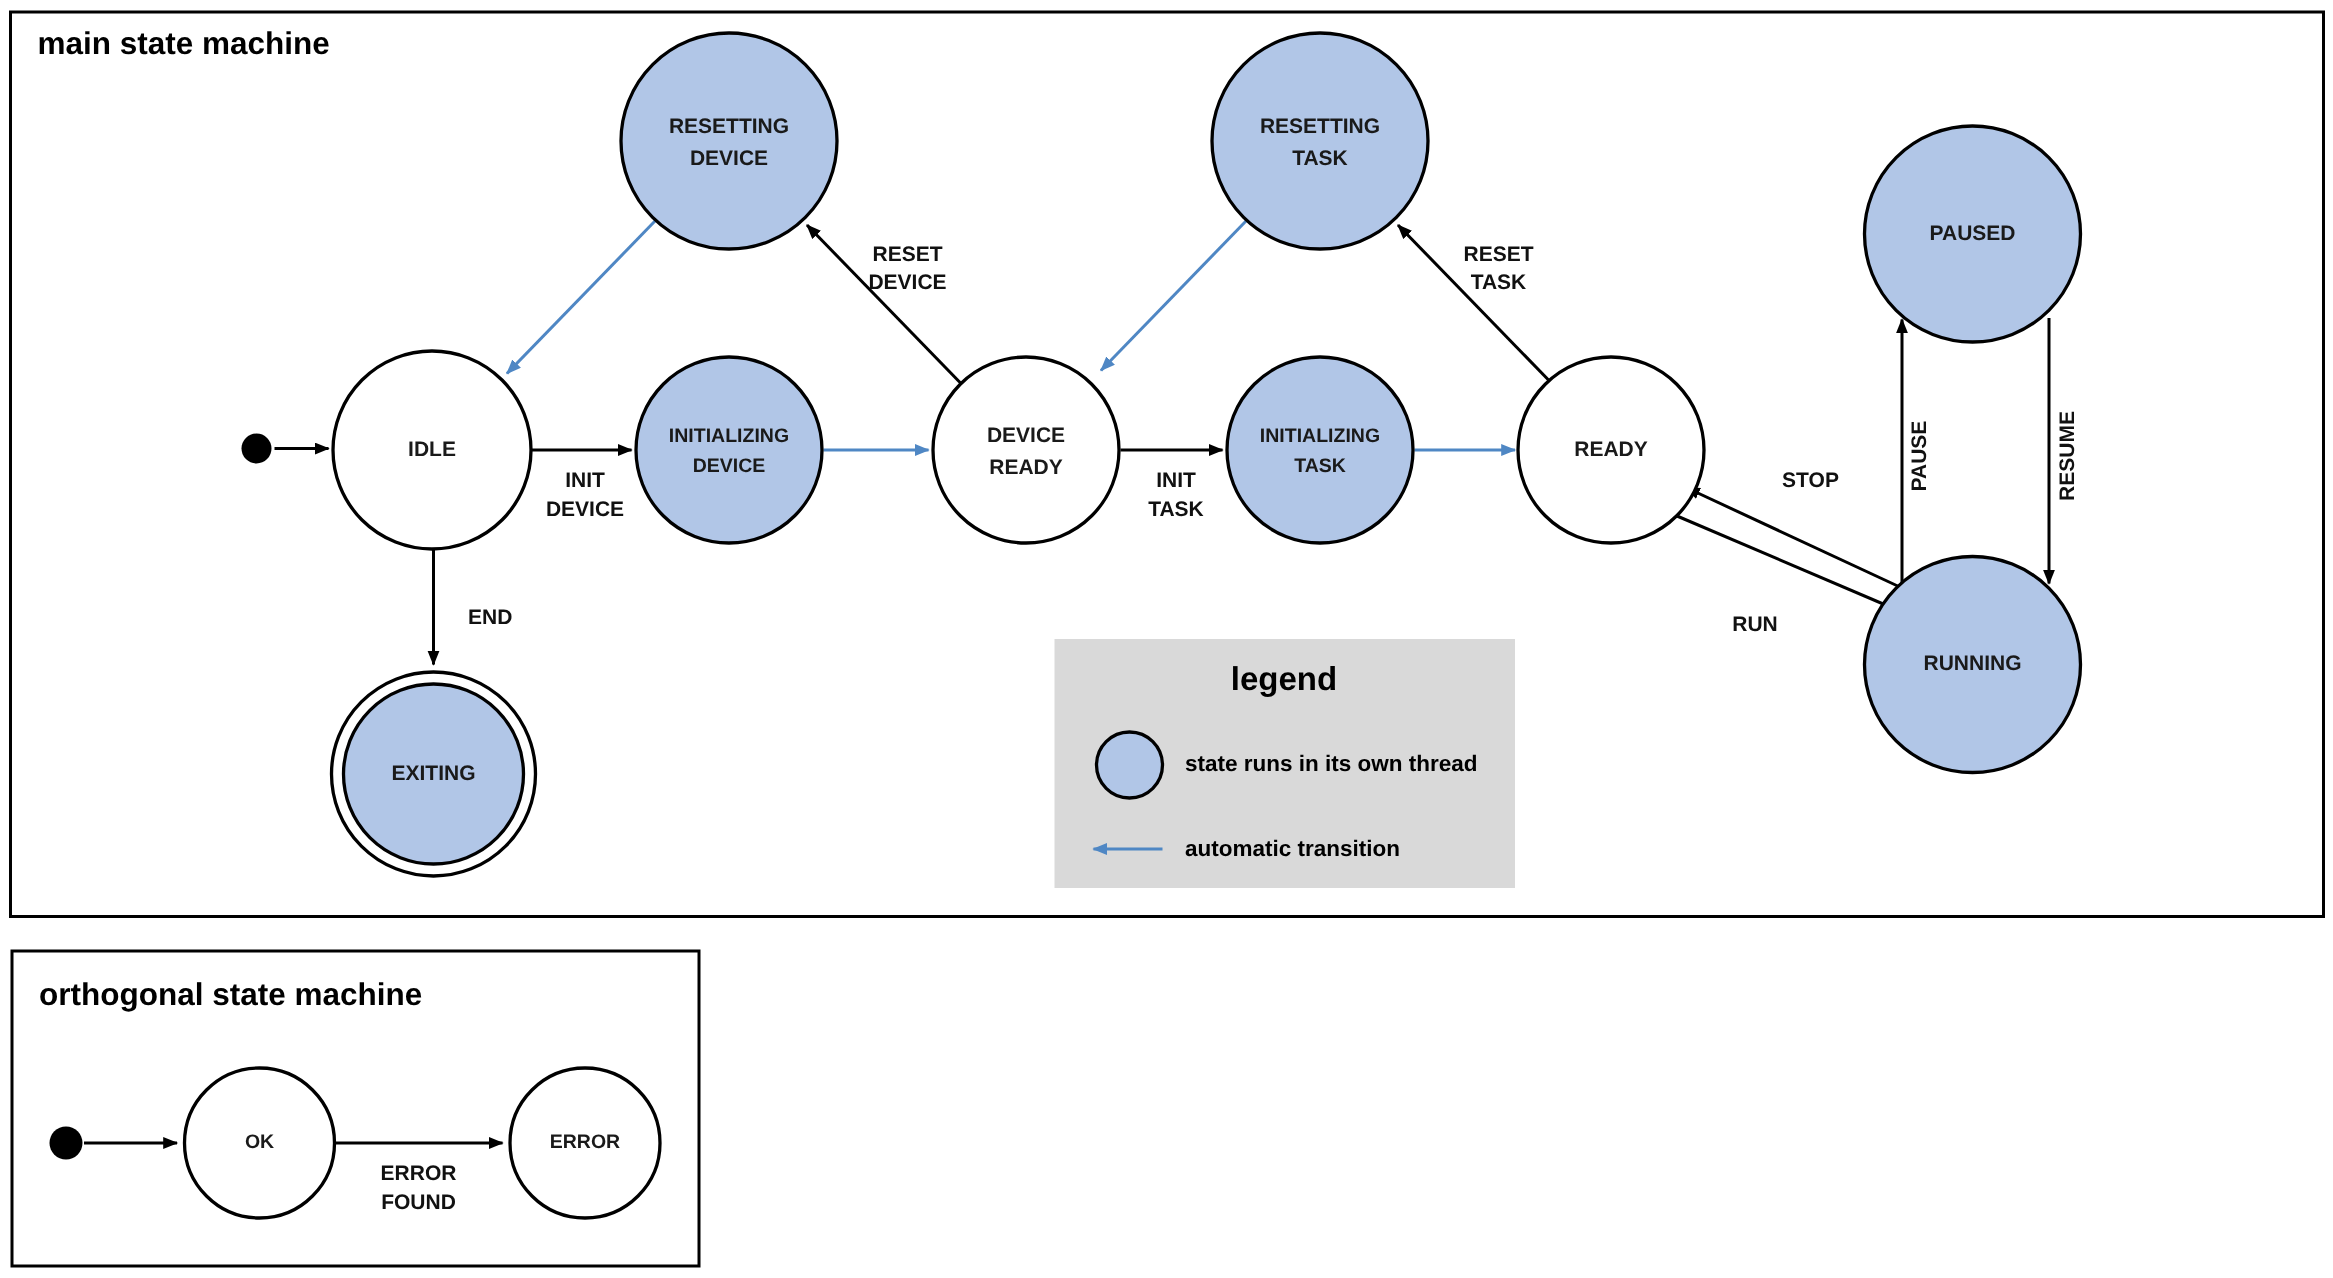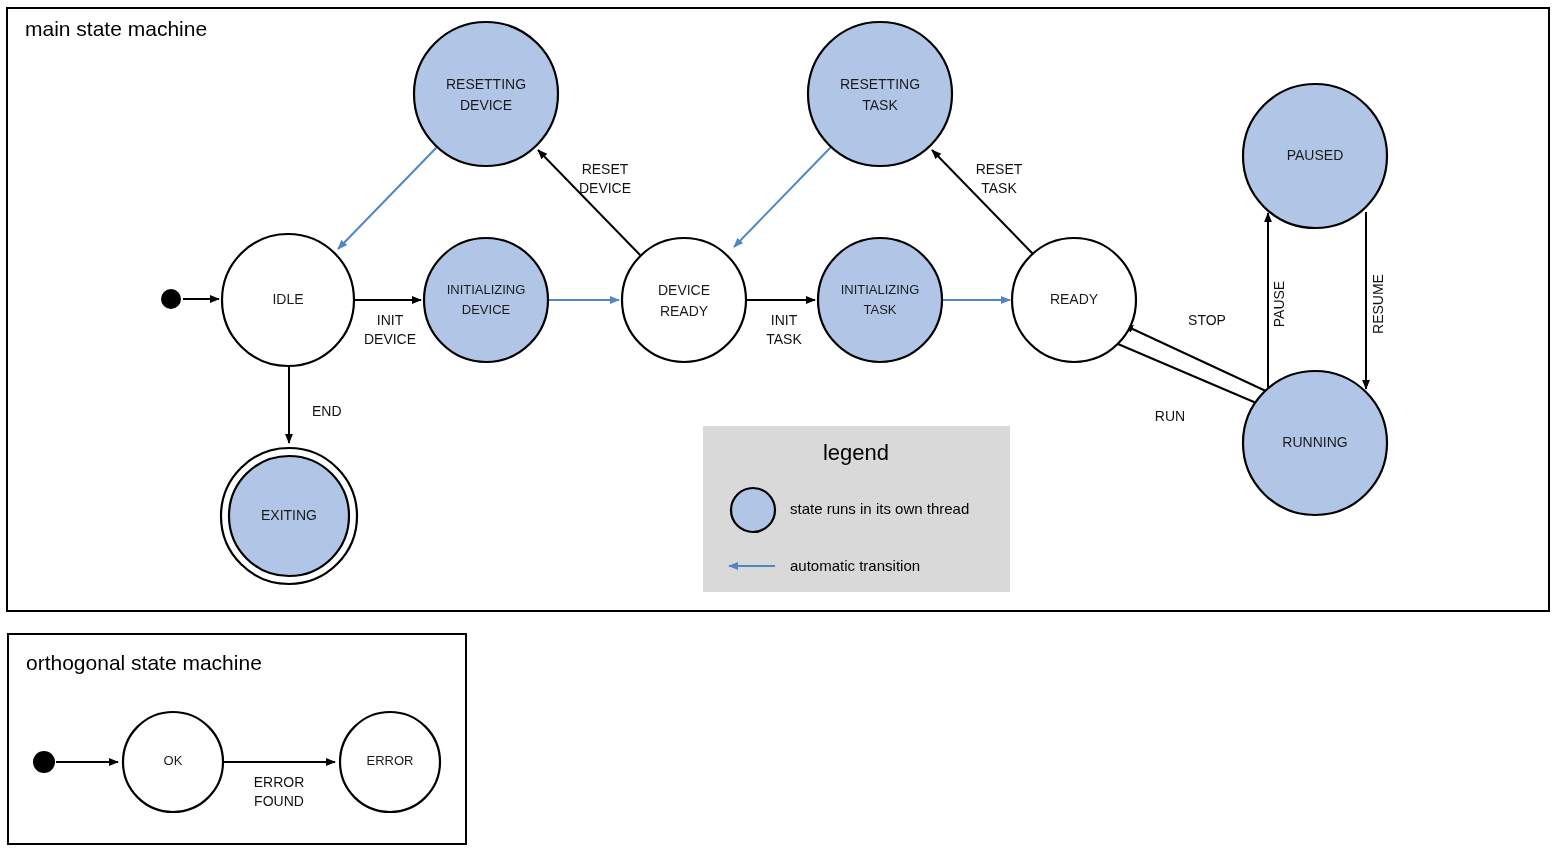--- a/index.html
+++ b/index.html
@@ -11,20 +11,21 @@
   body {
     font-family: "Liberation Sans", sans-serif;
     width: 1555px;
     height: 852px;
     overflow: hidden;
   }
   #canvas-root {
     position: relative;
     width: 1555px;
     height: 820px;
+    font-weight: bold;
   }
   svg.diagram {
     position: absolute;
     top: 0;
     left: 0;
     width: 1555px;
     height: 852px;
     display: block;
   }
   .frame-box {

